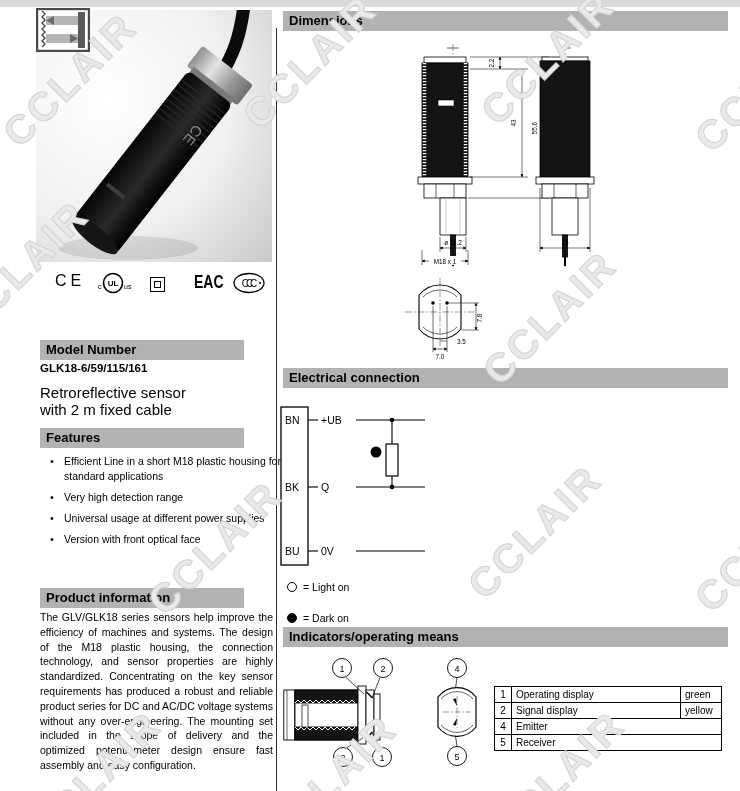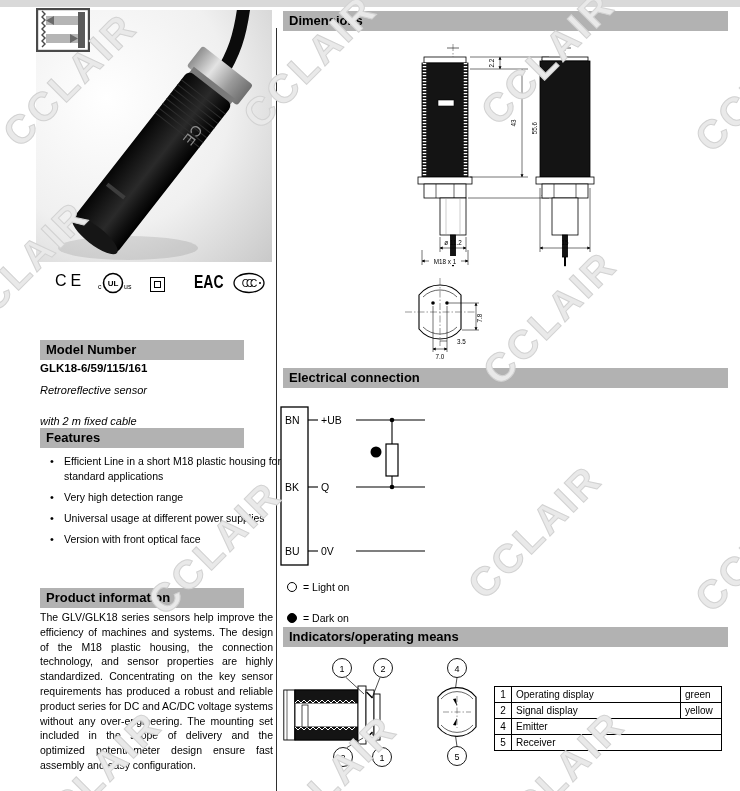--- a/index.html
+++ b/index.html
@@ -10,21 +10,21 @@
   .abs{position:absolute;}
   .topstrip{left:0;top:0;width:740px;height:7px;background:#d9d9d9;}
   .divider{left:276px;top:28px;width:1px;height:763px;background:#2f2f2f;}
   .bar{
     background:#b2b2b2;height:20px;line-height:20px;
     font-weight:bold;font-size:13px;padding-left:6px;box-sizing:border-box;
   }
   .bar-left{left:40px;width:204px;}
   .bar-right{left:283px;width:445px;}
   .model{left:40px;top:362px;font-size:11.5px;font-weight:bold;}
-  .plain{font-size:11px;font-style:italic;}
+  .plain{font-size:15px;}
   .features-list{left:40px;top:447px;width:234px;list-style:none;margin:7px;padding:0;}
   .features-list li{
     position:relative;padding-left:17px;margin-bottom:6px;
     font-size:10.5px;line-height:15px;
   }
   .features-list li::before{
     content:"\2022";position:absolute;left:3px;top:0;font-size:11px;
   }
   .info-text{
     left:40px;top:610px;width:233px;font-size:10.5px;line-height:14.8px;
@@ -126,21 +126,21 @@
 </div>
 <svg class="cert" style="left:231px;top:272px" width="36" height="22" viewBox="0 0 36 22">
   <ellipse cx="18" cy="11" rx="15" ry="9.5" fill="none" stroke="#000" stroke-width="1.3"></ellipse>
   <text x="17" y="14.5" font-size="10" text-anchor="middle" style="letter-spacing:-3px">CCC</text>
   <circle cx="29" cy="11" r="1" fill="#000"></circle>
 </svg>
 
 <div class="abs bar bar-left" style="top:340px">Model Number</div>
 <div class="abs model">GLK18-6/59/115/161</div>
 <div class="abs plain" style="left:40px;top:384px">Retroreflective sensor</div>
-<div class="abs plain" style="left:40px;top:415px">with 2 m fixed cable</div>
+<div class="abs plain" style="left:40px;top:401px">with 2 m fixed cable</div>
 
 <div class="abs bar bar-left" style="top:428px">Features</div>
 <ul class="abs features-list">
   <li>Efficient Line in a short M18 plastic housing for standard applications</li>
   <li>Very high detection range</li>
   <li>Universal usage at different power supplies</li>
   <li>Version with front optical face</li>
 </ul>
 
 <div class="abs bar bar-left" style="top:588px">Product information</div>

